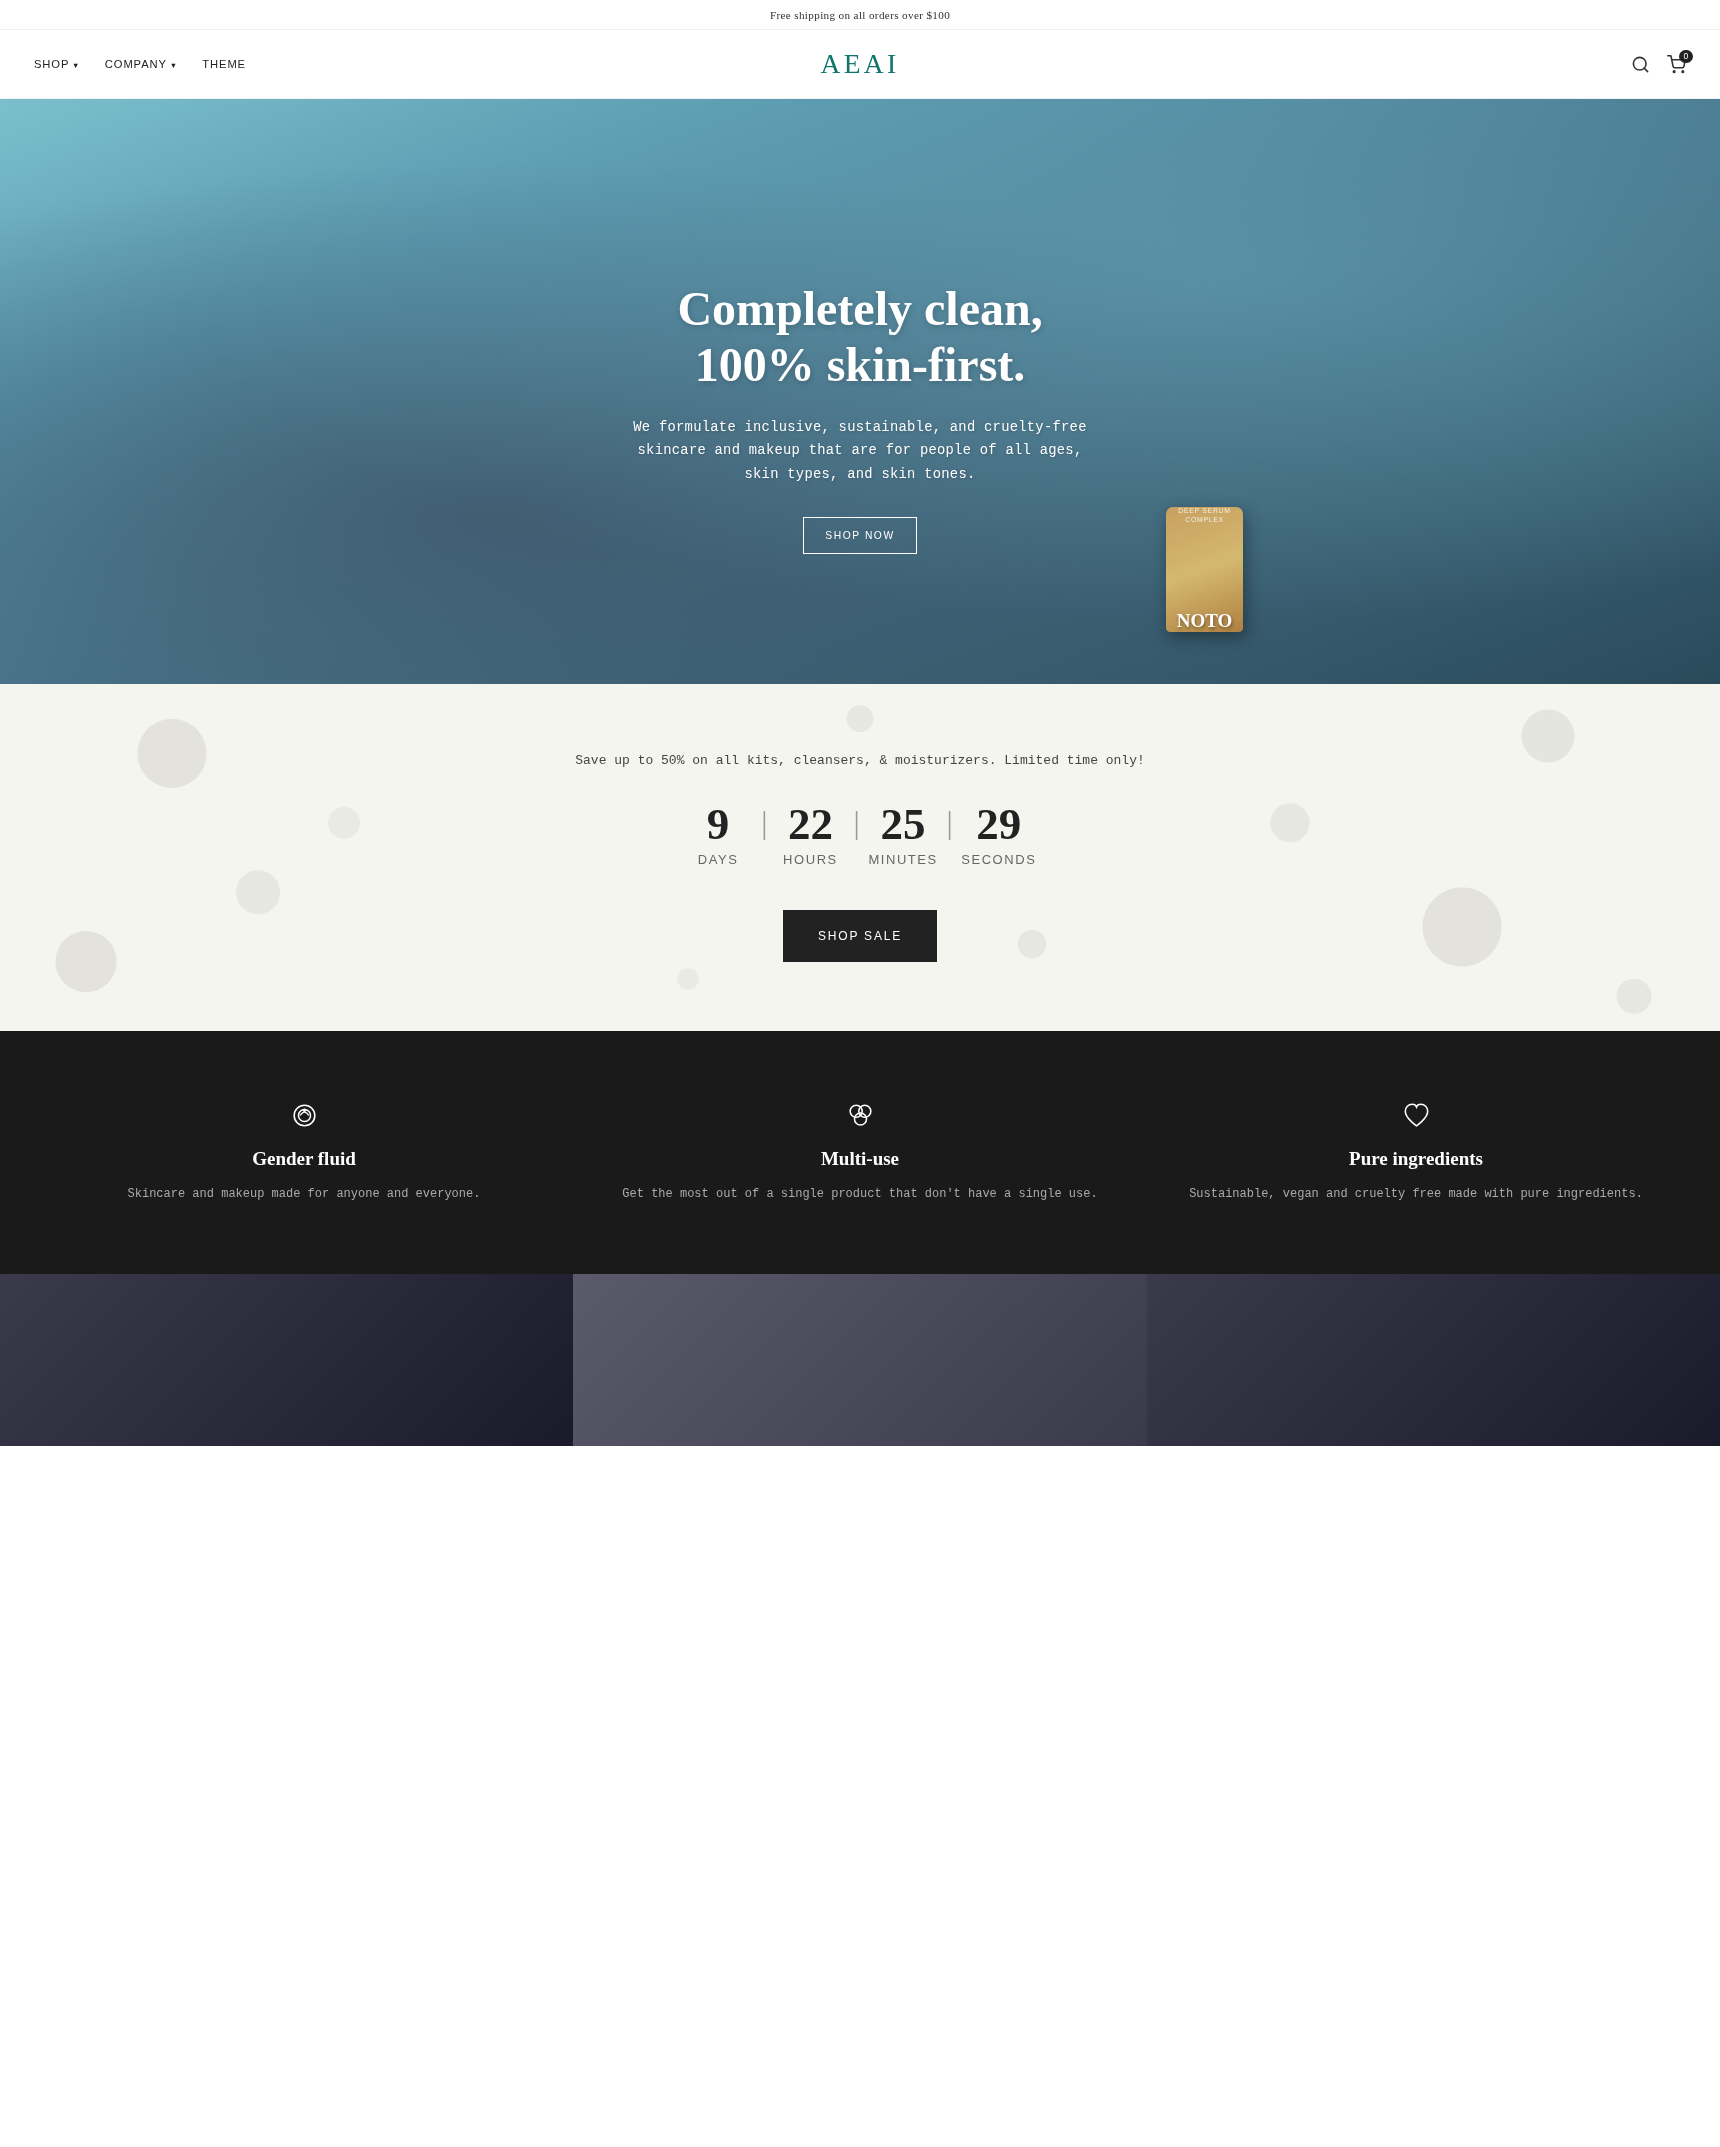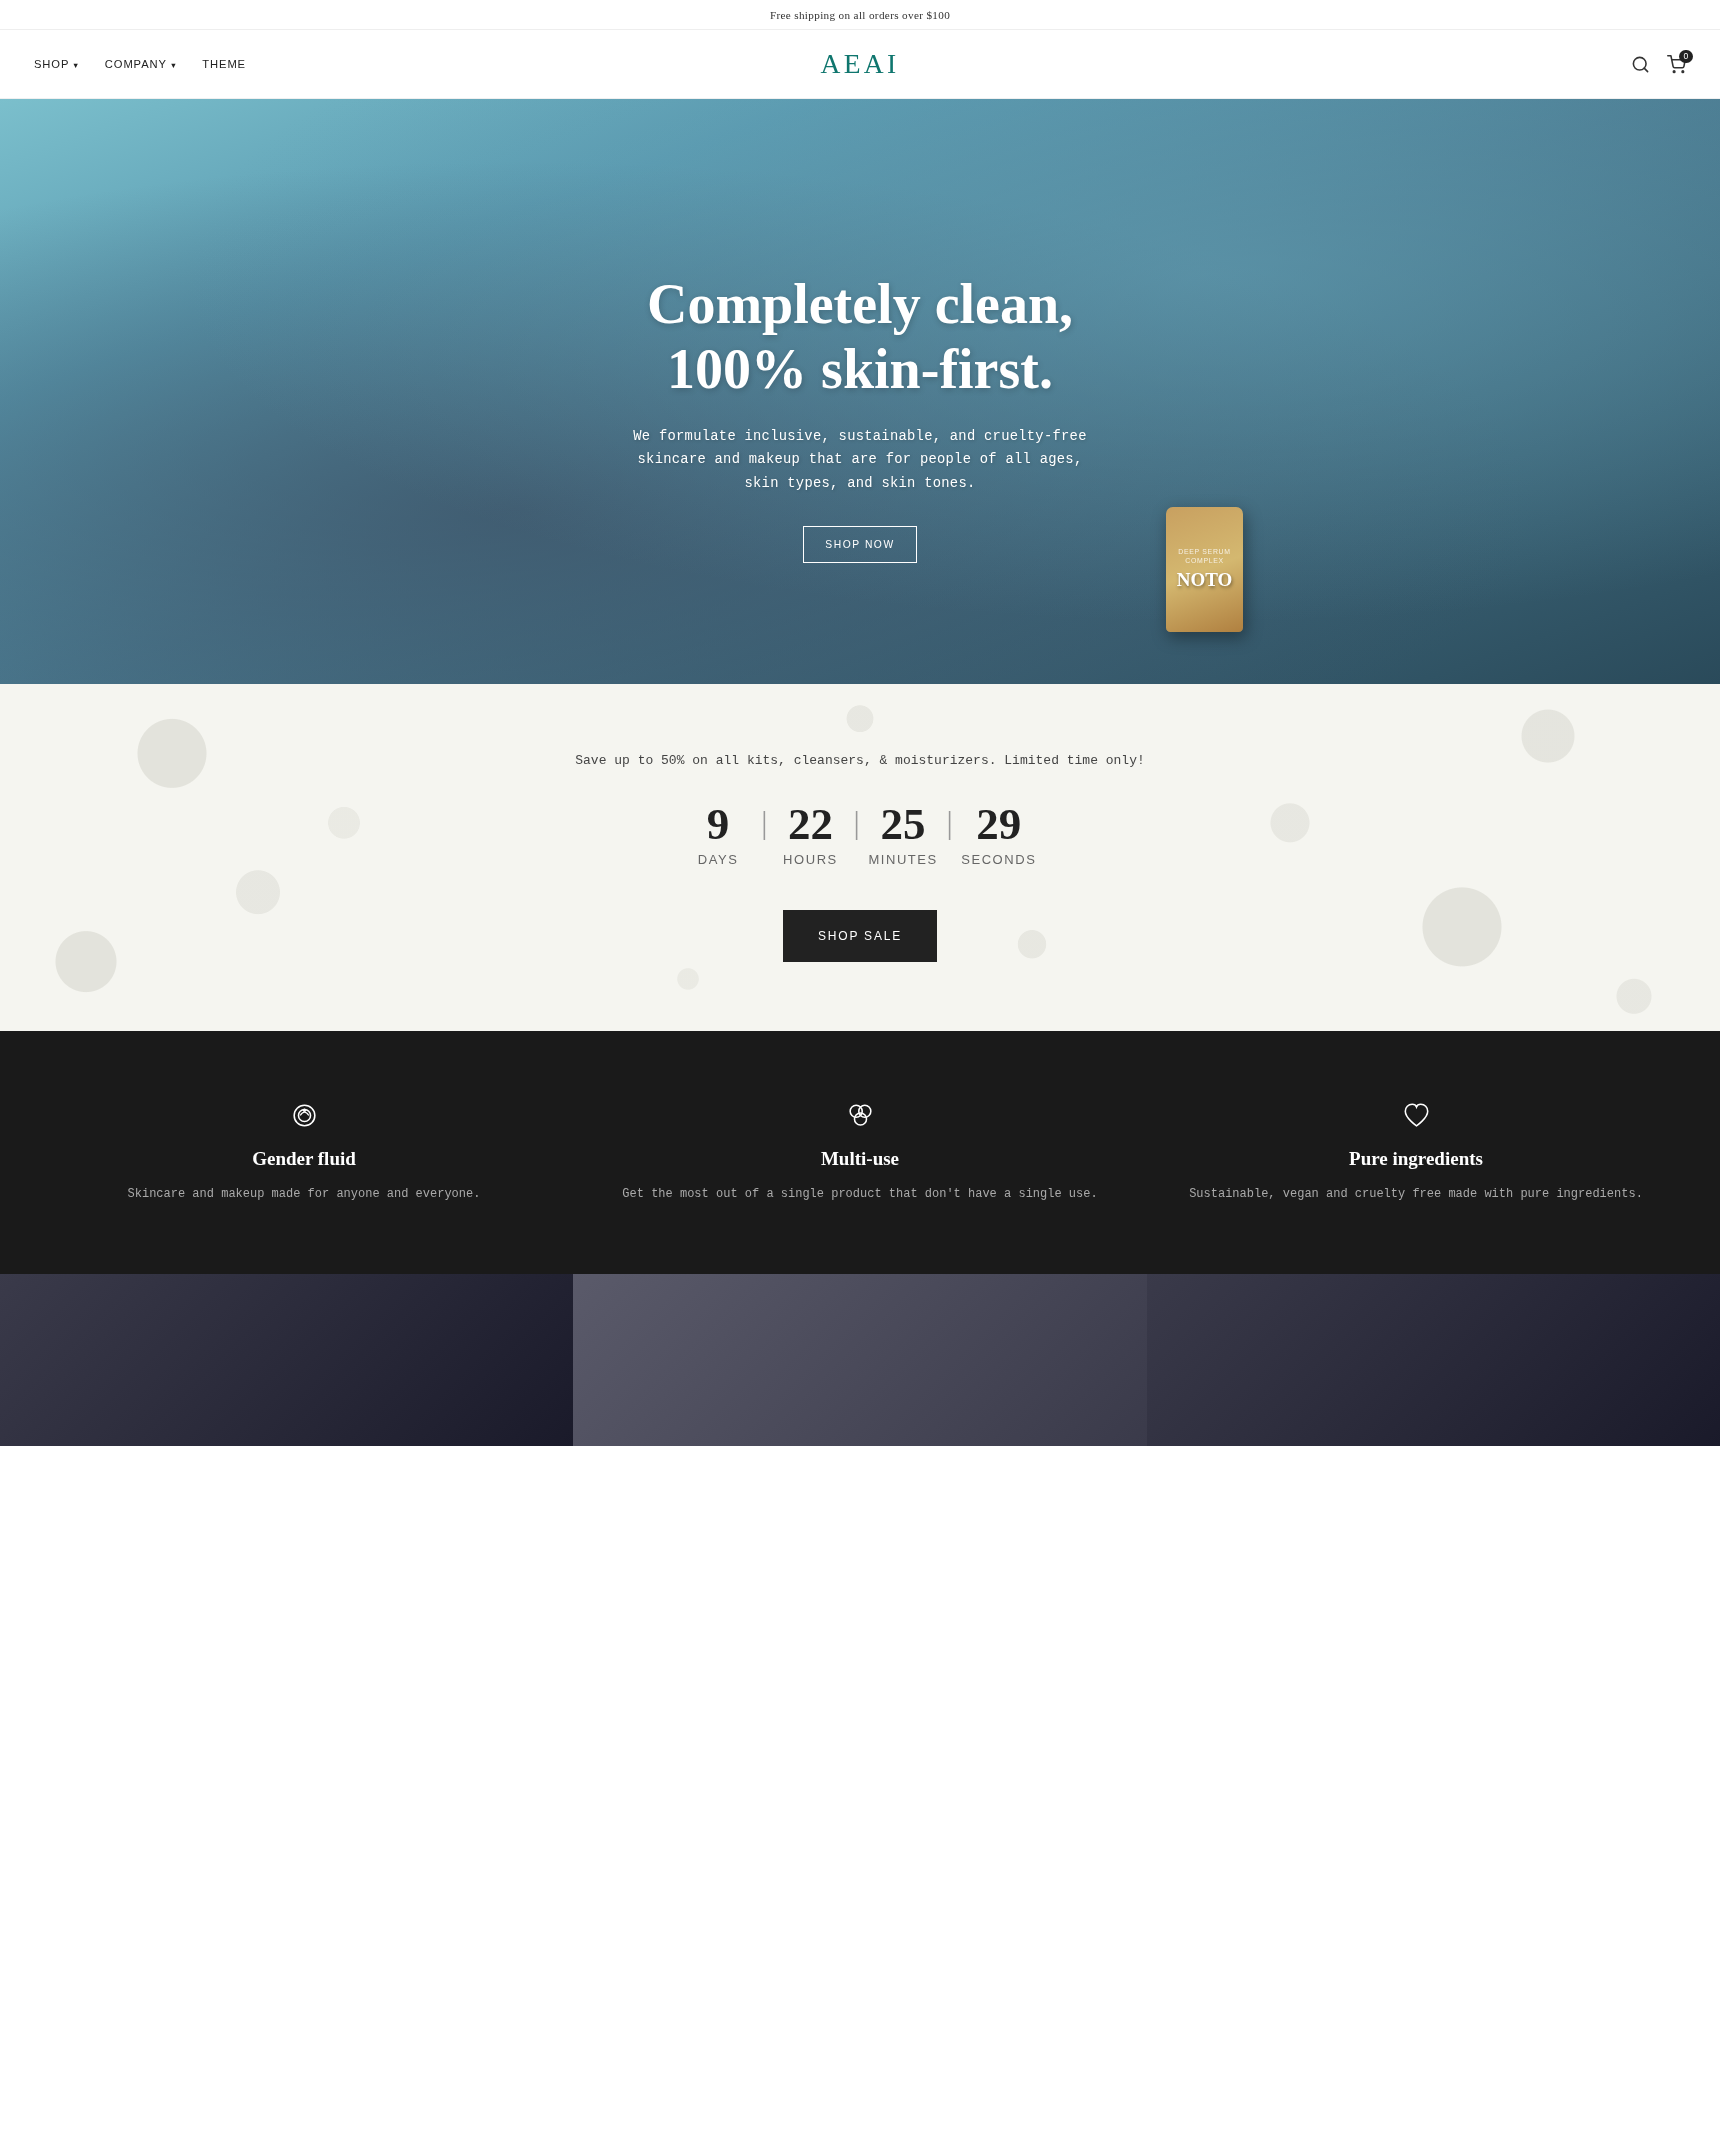--- a/index.html
+++ b/index.html
@@ -128,21 +128,21 @@
     .hero-content {
       position: relative;
       z-index: 2;
       text-align: center;
       color: #fff;
       max-width: 516px;
       padding: 0 26px;
       margin-top: 52px;
     }
     .hero-title {
-      font-size: 56px;
+      font-size: 48px;
       font-weight: 700;
       line-height: 1.15;
       margin-bottom: 24px;
       font-family: 'Georgia', serif;
       text-shadow: 0.9px 1.7px 6.9px rgba(0,0,0,0.2);
     }
     .hero-desc {
       font-size: 13.8px;
       line-height: 1.7;
       margin-bottom: 31px;
@@ -346,21 +346,21 @@
         <path d="M1 1h4l2.68 13.39a2 2 0 0 0 2 1.61h9.72a2 2 0 0 0 2-1.61L23 6H6"></path>
       </svg>
       <span class="cart-badge">0</span>
     </button>
   </div>
 </header>
 
 <section class="hero">
   <div class="hero-bg"></div>
 
-  <div class="hero-product" style="position:absolute; bottom:52px; right:calc(30% - 39px); width:77px; height:125px; background:linear-gradient(160deg,#c8a060 0%,#d4b870 50%,#b08040 100%); border-radius:6.9px 6.9px 4.3px 4.3px; display:flex; align-items:center; justify-content:center; flex-direction:column; box-shadow:2.6px 5.2px 15.5px rgba(0,0,0,0.35);">
+  <div class="hero-product" style="position:absolute; bottom:52px; right:calc(30% - 39px); width:77px; height:125px; background:linear-gradient(160deg,#c8a060 0%,#d4b870 50%,#b08040 100%); border-radius:6.9px 6.9px 4.3px 4.3px; display:flex; align-items:center; justify-content:space-between; flex-direction:column; box-shadow:2.6px 5.2px 15.5px rgba(0,0,0,0.35);">
     <span style="color:rgba(255,255,255,0.8); font-size:6.9px; font-family:Arial,sans-serif; letter-spacing:0.1em; text-transform:uppercase; margin-bottom:3.4px; text-align:center; line-height:1.3;">DEEP SERUM<br>COMPLEX</span>
     <span style="color:#fff; font-size:19px; font-weight:bold; font-family:Georgia,serif; text-shadow:0.9px 1.7px 3.4px rgba(0,0,0,0.4);">NOTO</span>
   </div>
 
   <div class="hero-content">
     <h1 class="hero-title">Completely clean, 100% skin-first.</h1>
     <p class="hero-desc">We formulate inclusive, sustainable, and cruelty-free skincare and makeup that are for people of all ages, skin types, and skin tones.</p>
     <button class="btn-outline">SHOP NOW</button>
   </div>
 </section>

